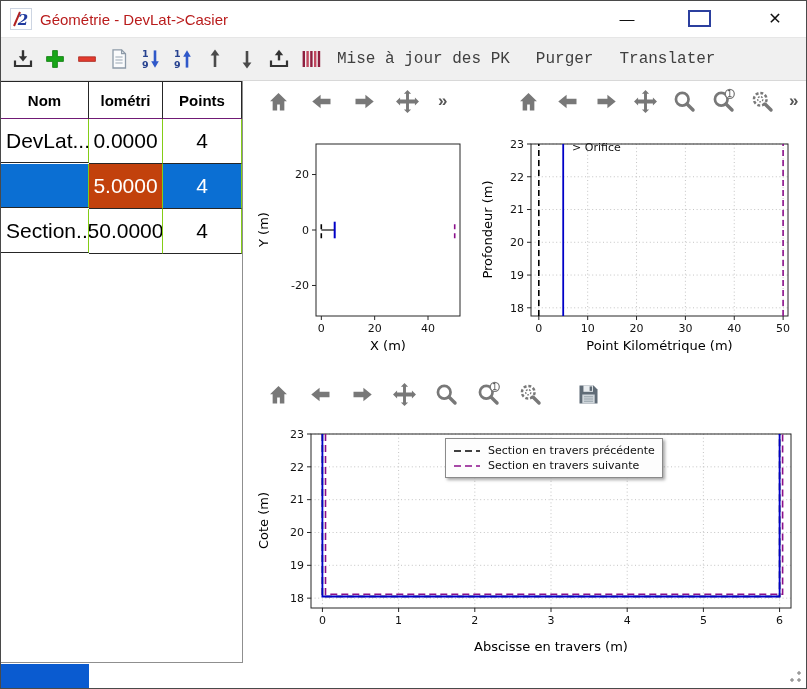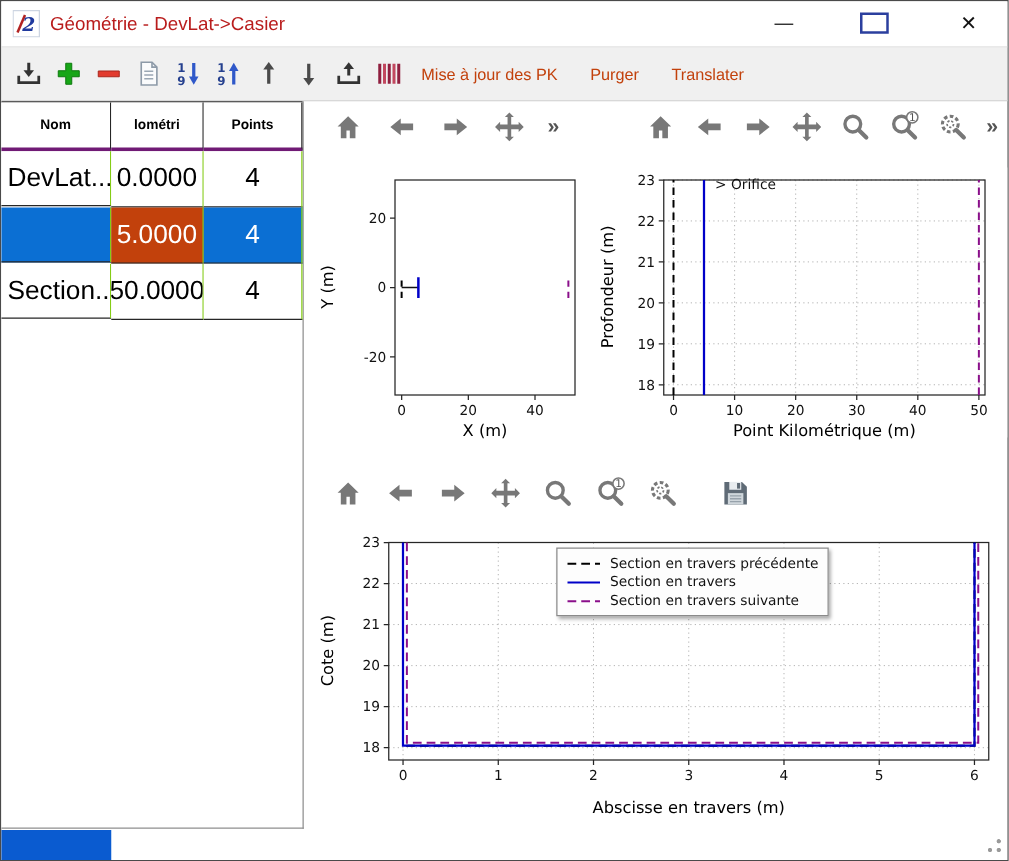--- a/index.html
+++ b/index.html
@@ -14,27 +14,27 @@
   .win-btn.min{right:154px;}
   .win-btn.max{right:82px;}
   .win-btn.close{right:6px;font-size:16px;}
   .max-glyph{display:inline-block;width:19px;height:13px;border:2px solid #2b3f9e;}
   
   .main-toolbar{position:absolute;left:0;top:36px;width:100%;height:44px;background:#f0f0f0;
                 border-top:1px solid #e6e6e6;border-bottom:1px solid #d8d8d8;box-sizing:border-box;
                 display:flex;align-items:center;padding-left:8px;}
   #main-icons{display:flex;gap:5px;align-items:center;}
   .tb-btn{width:27px;height:30px;border:none;background:transparent;padding:0;display:flex;align-items:center;justify-content:center;}
-  .txt-btn{background:transparent;border:none;font-family:Liberation Sans, sans-serif;font-size:13px;color:#c2410c;padding:0 13px;height:100%;}
+  .txt-btn{background:transparent;border:none;font-family:Liberation Mono, monospace;font-size:16px;color:#404040;padding:0 13px;height:100%;}
   
   .table-panel{position:absolute;left:0;top:80px;width:242px;height:582px;background:#fff;
                border-right:1px solid #8f8f8f;border-bottom:1px solid #8f8f8f;box-sizing:border-box;}
   .tgrid{display:grid;grid-template-columns:88px 74px 79px;border-top:1px solid #262626;}
-  .th{height:36px;border-right:1px solid #262626;border-bottom:3px solid #701a75;background:#fff;
-      font-weight:bold;font-size:11px;display:flex;align-items:center;justify-content:center;overflow:hidden;white-space:nowrap;}
+  .th{height:36px;border-right:1px solid #262626;border-bottom:1px solid #701a75;background:#fff;
+      font-weight:bold;font-size:15px;display:flex;align-items:center;justify-content:center;overflow:hidden;white-space:nowrap;}
   .td{height:44px;border-right:1px solid #84cc16;border-bottom:1px solid #262626;background:#fff;
       font-size:21px;display:flex;align-items:center;justify-content:center;overflow:hidden;white-space:nowrap;}
   .td.nom{justify-content:flex-start;padding-left:5px;box-sizing:border-box;}
   .td.sel{color:#fff;}
   .status-cell{position:absolute;left:0;top:663px;width:88px;height:26px;}
   
   .ptb{position:absolute;display:flex;align-items:center;}
   #tb-xy{gap:13px;}
   #tb-profile{gap:9px;}
   #tb-section{gap:12px;}
@@ -409,26 +409,20 @@
 
   <div class="legend" id="legend">
       <div class="lg-row">
         <svg width="28" height="10">
           <line x1="1" y1="5" x2="27" y2="5" stroke="#000000" stroke-width="1.7" stroke-dasharray="7 4"></line>
         </svg>
         <span>Section en travers précédente</span>
       </div>
       <div class="lg-row">
         <svg width="28" height="10">
-          <line x1="1" y1="5" x2="27" y2="5" stroke="#0000c8" stroke-width="1.7"></line>
-        </svg>
-        <span>Section en travers</span>
-      </div>
-      <div class="lg-row">
-        <svg width="28" height="10">
           <line x1="1" y1="5" x2="27" y2="5" stroke="#8a0f8a" stroke-width="1.7" stroke-dasharray="7 4"></line>
         </svg>
         <span>Section en travers suivante</span>
       </div>
     </div>
 
   <div class="resize-grip"></div>
 </div>
 
 </body></html>

